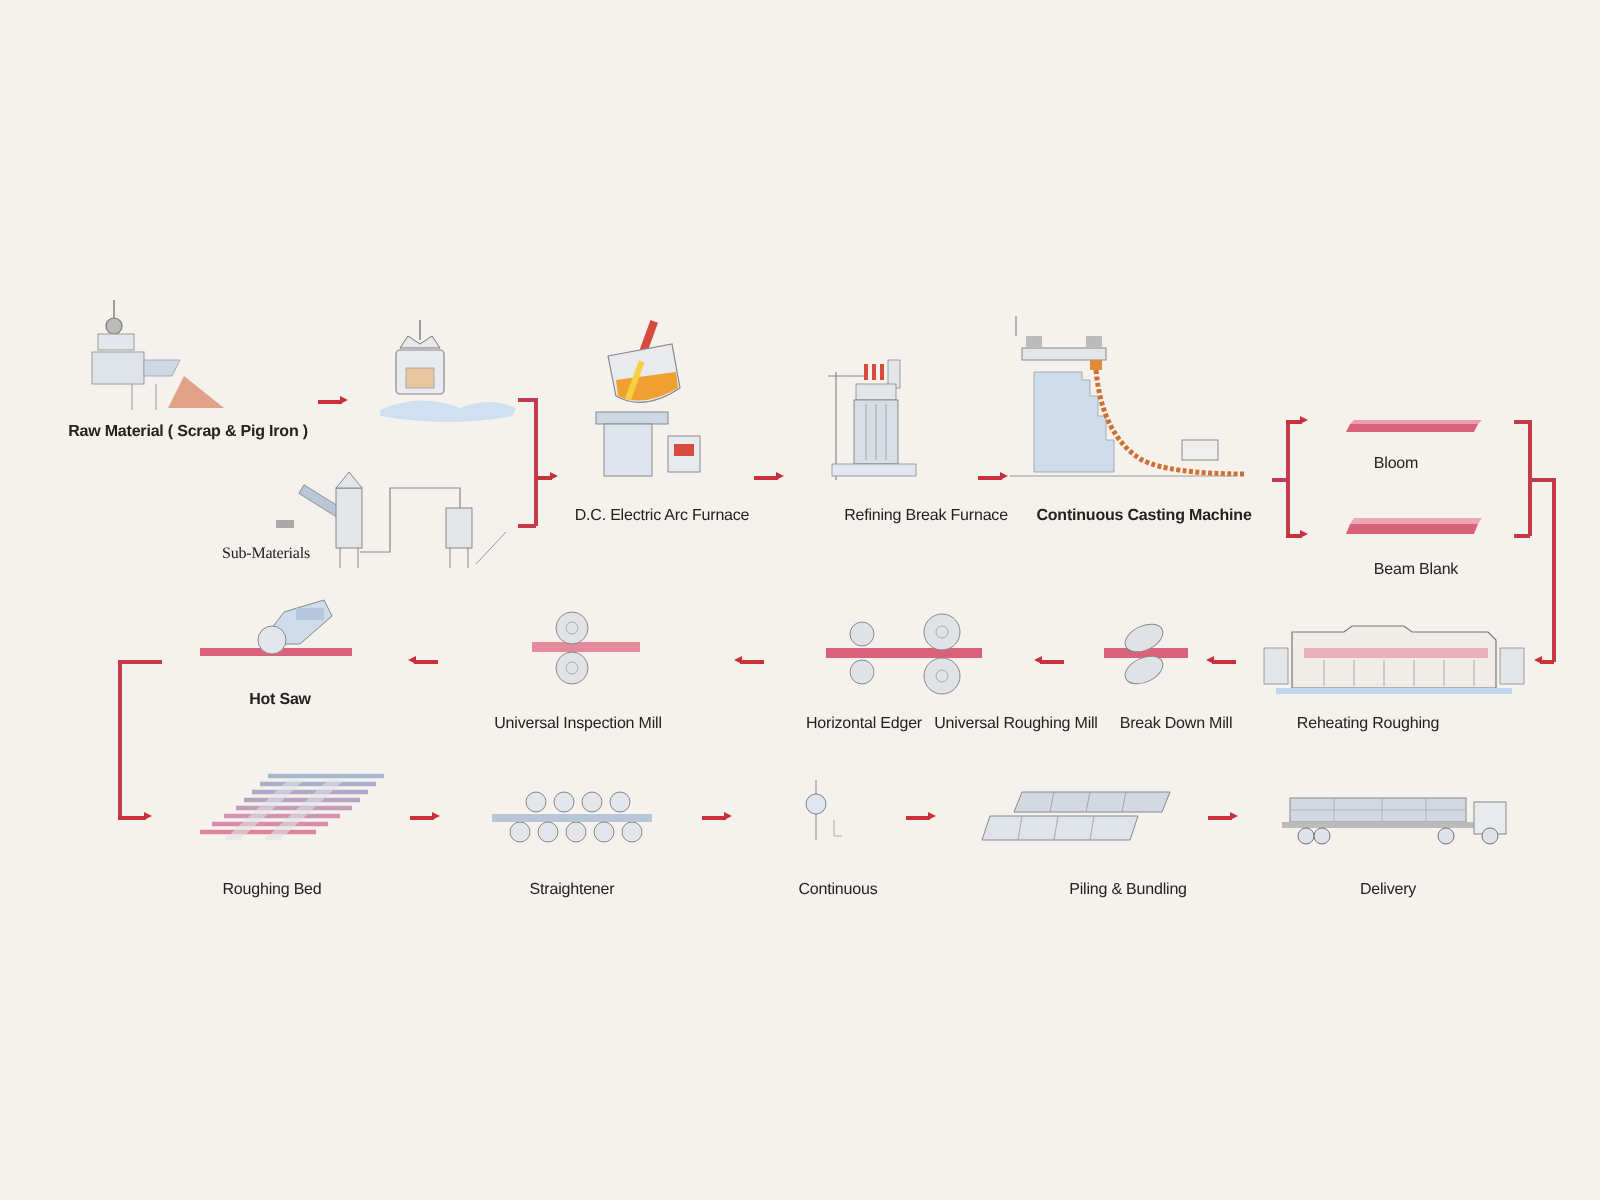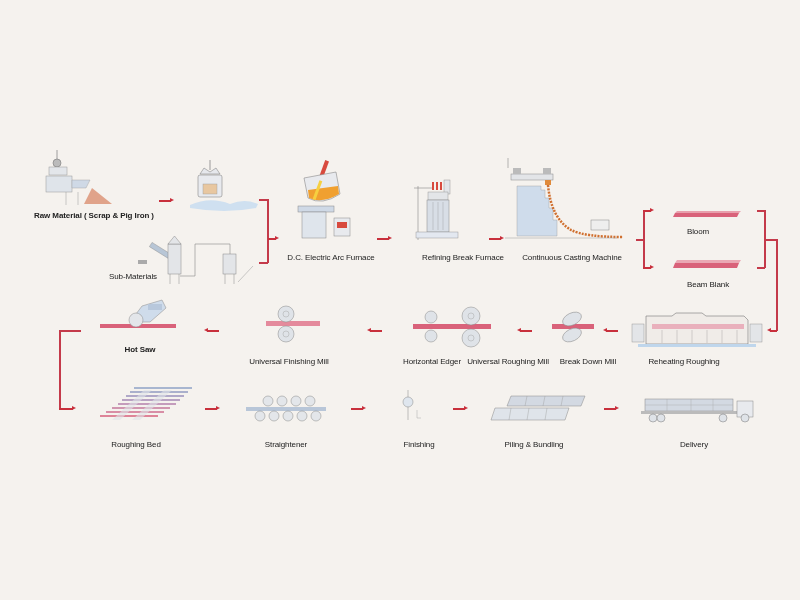--- a/index.html
+++ b/index.html
@@ -50,21 +50,21 @@
     <polygon points="33,8 39.5,0 46,8" fill="#e3e5e8" stroke="#888" stroke-width="0.5"></polygon>
     <line x1="35" y1="38" x2="35" y2="48" stroke="#888" stroke-width="0.5"></line>
     <line x1="44" y1="38" x2="44" y2="48" stroke="#888" stroke-width="0.5"></line>
     <polyline points="45,40 60,40 60,8 95,8 95,18" fill="none" stroke="#888" stroke-width="0.6"></polyline>
     <rect x="88" y="18" width="13" height="20" fill="#e3e5e8" stroke="#888" stroke-width="0.5"></rect>
     <line x1="90" y1="38" x2="90" y2="48" stroke="#888" stroke-width="0.5"></line>
     <line x1="99" y1="38" x2="99" y2="48" stroke="#888" stroke-width="0.5"></line>
     <line x1="103" y1="46" x2="118" y2="30" stroke="#999" stroke-width="0.5"></line>
   </svg>
 </div>
-<div class="lbl" style="left:133px;top:272px;">Sub-Materials</div>
+<div class="lbl" style="left:133px;top:272px;font-family:Liberation Serif, serif;">Sub-Materials</div>
 
 <div class="conn" style="left:267px;top:199px;width:1.5px;height:64px;"></div>
 <div class="conn" style="left:259px;top:199px;width:9px;height:1.5px;"></div>
 <div class="conn" style="left:259px;top:262px;width:9px;height:1.5px;"></div>
 <div class="arrow r" style="left:268px;top:238px;width:8px;"></div>
 
 <div class="ill" style="left:296px;top:160px;">
   <svg width="70" height="80" viewBox="0 0 70 80">
     <rect x="25" y="0" width="4" height="24" fill="#d84a3e" transform="rotate(20 27 12)"></rect>
     <path d="M8,18 L40,12 L44,34 Q26,46 12,38 Z" fill="#e8eaee" stroke="#888" stroke-width="0.6"></path>
@@ -106,21 +106,21 @@
     <rect x="6" y="16" width="42" height="6" fill="#e3e5e8" stroke="#888" stroke-width="0.5"></rect>
     <rect x="8" y="10" width="8" height="6" fill="#bbb"></rect>
     <rect x="38" y="10" width="8" height="6" fill="#bbb"></rect>
     <path d="M12,28 L36,28 L36,32 L40,32 L40,40 L44,40 L44,50 L48,50 L48,62 L52,62 L52,78 L12,78 Z" fill="#cfdceb" stroke="#999" stroke-width="0.4"></path>
     <rect x="40" y="22" width="6" height="5" fill="#e08a3a"></rect>
     <path d="M43,27 Q46,60 66,72 Q80,79 118,79" fill="none" stroke="#d07030" stroke-width="2.5" stroke-dasharray="2,1.2"></path>
     <rect x="86" y="62" width="18" height="10" fill="#eee" stroke="#888" stroke-width="0.5"></rect>
     <line x1="0" y1="80" x2="112" y2="80" stroke="#999" stroke-width="0.5"></line>
   </svg>
 </div>
-<div class="lbl" style="left:572px;top:253px;">Continuous Casting Machine</div>
+<div class="lbl" style="left:572px;top:253px;font-weight:bold;">Continuous Casting Machine</div>
 
 <div class="conn" style="left:636px;top:239px;width:7px;height:1.5px;"></div>
 <div class="conn" style="left:643px;top:210px;width:1.5px;height:58px;"></div>
 <div class="arrow r" style="left:643px;top:210px;width:8px;"></div>
 <div class="arrow r" style="left:643px;top:267px;width:8px;"></div>
 
 <div class="ill" style="left:673px;top:205px;">
   <svg width="68" height="8">
       <polygon points="2,2 66,2 64,6 0,6" fill="#d9627a"></polygon>
       <polygon points="2,2 66,2 68,0 4,0" fill="#e8a0ad"></polygon>
@@ -193,21 +193,21 @@
 
 <div class="ill" style="left:264px;top:305px;">
   <svg width="60" height="40" viewBox="0 0 60 40">
     <rect x="2" y="16" width="54" height="5" fill="#e48a9c"></rect>
     <circle cx="22" cy="9" r="8" fill="#dfe3e8" stroke="#888" stroke-width="0.5"></circle>
     <circle cx="22" cy="29" r="8" fill="#dfe3e8" stroke="#888" stroke-width="0.5"></circle>
     <circle cx="22" cy="9" r="3" fill="none" stroke="#999" stroke-width="0.4"></circle>
     <circle cx="22" cy="29" r="3" fill="none" stroke="#999" stroke-width="0.4"></circle>
   </svg>
 </div>
-<div class="lbl" style="left:289px;top:357px;">Universal Finishing Mill</div>
+<div class="lbl" style="left:289px;top:357px;">Universal Inspection Mill</div>
 
 <div class="arrow l" style="left:207px;top:330px;width:12px;"></div>
 
 <div class="ill" style="left:100px;top:296px;">
   <svg width="80" height="36" viewBox="0 0 80 36">
     <rect x="0" y="28" width="76" height="4" fill="#d9627a"></rect>
     <path d="M30,26 L42,10 L62,4 L66,12 L50,26 Z" fill="#cfdceb" stroke="#888" stroke-width="0.5"></path>
     <circle cx="36" cy="24" r="7" fill="#e3e6ea" stroke="#888" stroke-width="0.5"></circle>
     <rect x="48" y="8" width="14" height="6" fill="#b8c8dc"></rect>
   </svg>
@@ -261,39 +261,39 @@
 <div class="arrow r" style="left:351px;top:408px;width:12px;"></div>
 
 <div class="ill" style="left:402px;top:390px;">
   <svg width="20" height="32" viewBox="0 0 20 32">
     <line x1="6" y1="0" x2="6" y2="30" stroke="#999" stroke-width="0.6"></line>
     <circle cx="6" cy="12" r="5" fill="#dfe6ee" stroke="#888" stroke-width="0.5"></circle>
     <line x1="15" y1="20" x2="15" y2="28" stroke="#aaa" stroke-width="0.5"></line>
     <line x1="15" y1="28" x2="19" y2="28" stroke="#aaa" stroke-width="0.5"></line>
   </svg>
 </div>
-<div class="lbl" style="left:419px;top:440px;">Finishing</div>
+<div class="lbl" style="left:419px;top:440px;">Continuous</div>
 
 <div class="arrow r" style="left:453px;top:408px;width:12px;"></div>
 
 <div class="ill" style="left:491px;top:394px;">
   <svg width="96" height="28" viewBox="0 0 96 28">
     <polygon points="20,2 94,2 90,12 16,12" fill="#d3d9e2" stroke="#888" stroke-width="0.5"></polygon>
     <polygon points="4,14 78,14 74,26 0,26" fill="#dfe4ea" stroke="#888" stroke-width="0.5"></polygon>
     <g stroke="#999" stroke-width="0.4">
       <line x1="36" y1="2" x2="34" y2="12"></line>
         <line x1="54" y1="2" x2="52" y2="12"></line>
         <line x1="72" y1="2" x2="70" y2="12"></line>
       <line x1="20" y1="14" x2="18" y2="26"></line>
         <line x1="38" y1="14" x2="36" y2="26"></line>
         <line x1="56" y1="14" x2="54" y2="26"></line>
     </g>
   </svg>
 </div>
-<div class="lbl" style="left:534px;top:440px;">Piling &amp; Bundling</div>
+<div class="lbl" style="left:564px;top:440px;">Piling &amp; Bundling</div>
 
 <div class="arrow r" style="left:604px;top:408px;width:12px;"></div>
 
 <div class="ill" style="left:641px;top:397px;">
   <svg width="116" height="28" viewBox="0 0 116 28">
     <rect x="4" y="2" width="88" height="12" fill="#d3d9e2" stroke="#888" stroke-width="0.5"></rect>
     <g stroke="#aaa" stroke-width="0.4">
         <line x1="26" y1="2" x2="26" y2="14"></line>
         <line x1="50" y1="2" x2="50" y2="14"></line>
         <line x1="72" y1="2" x2="72" y2="14"></line>

